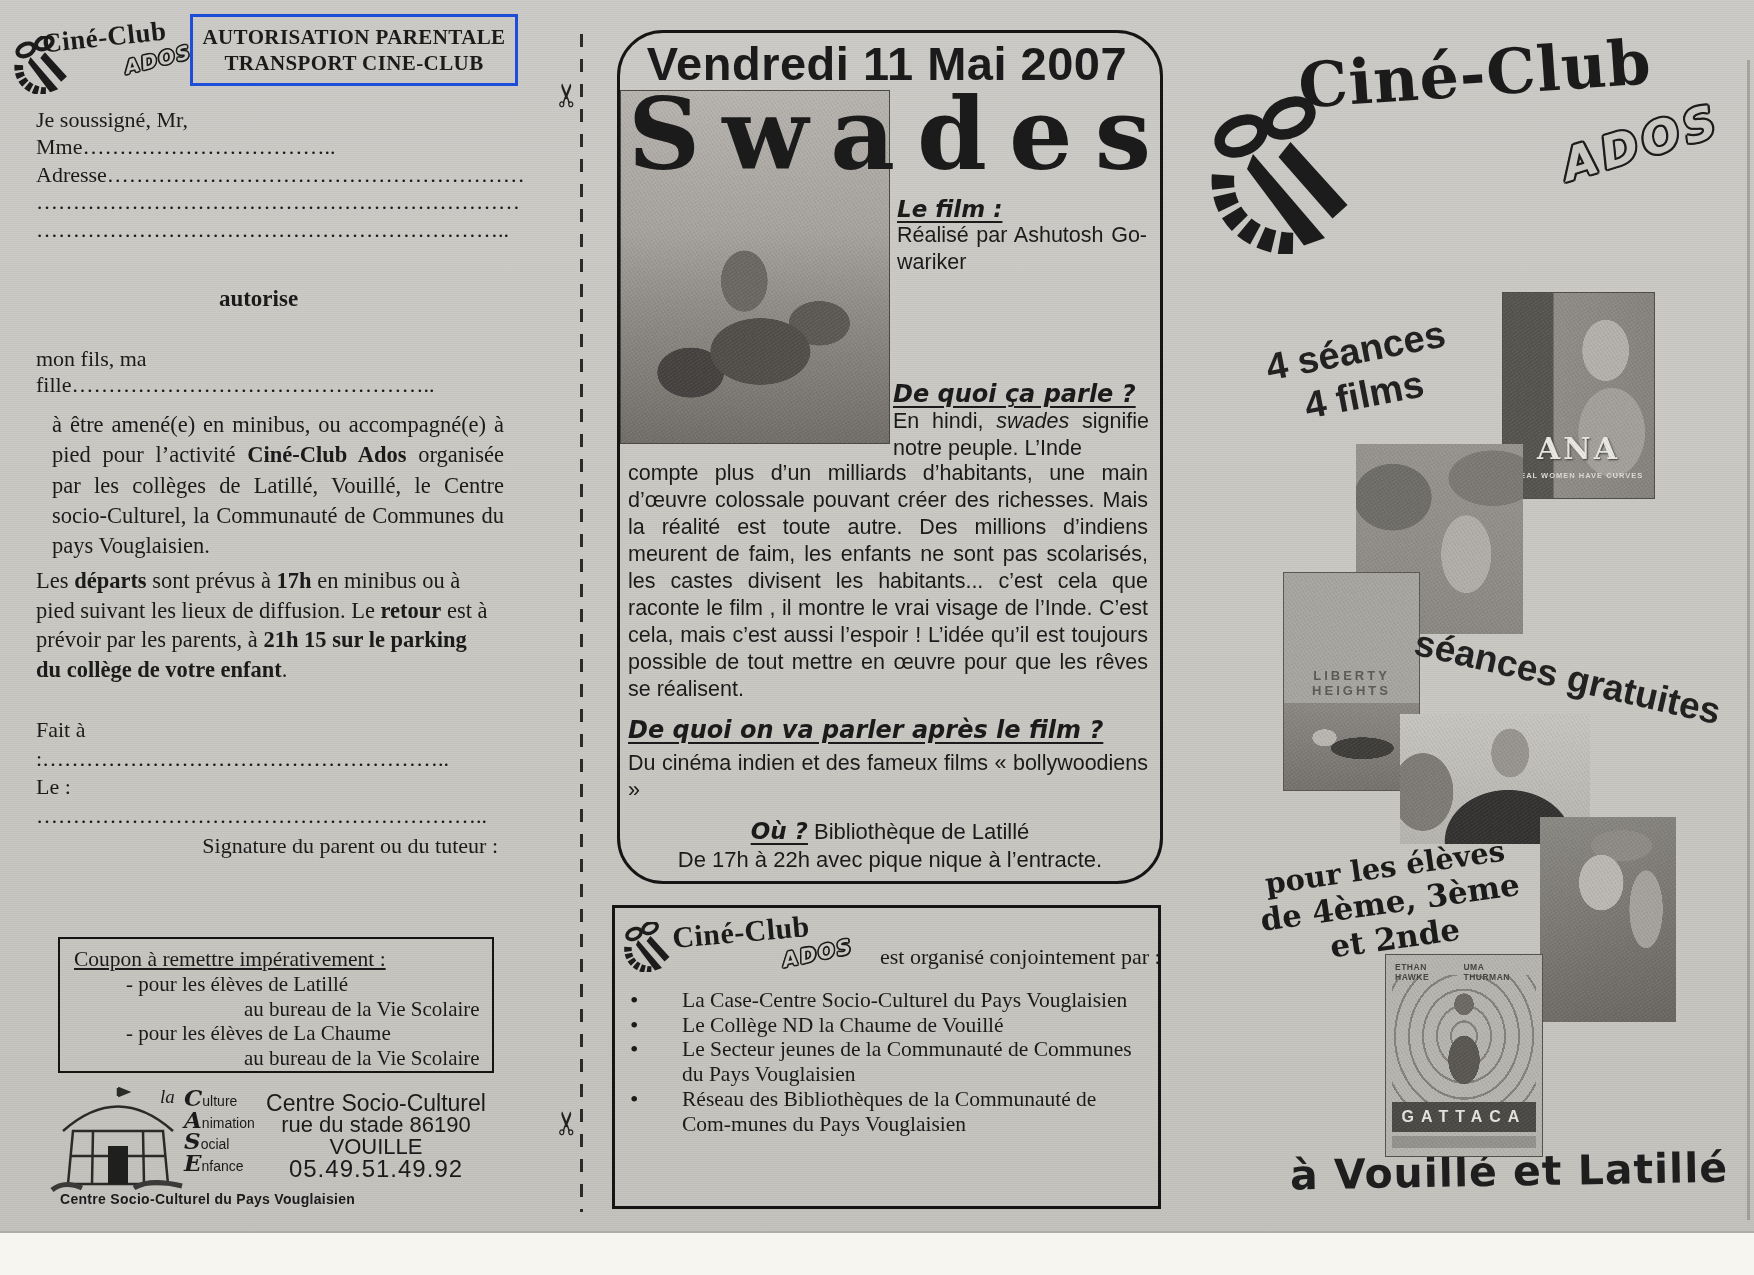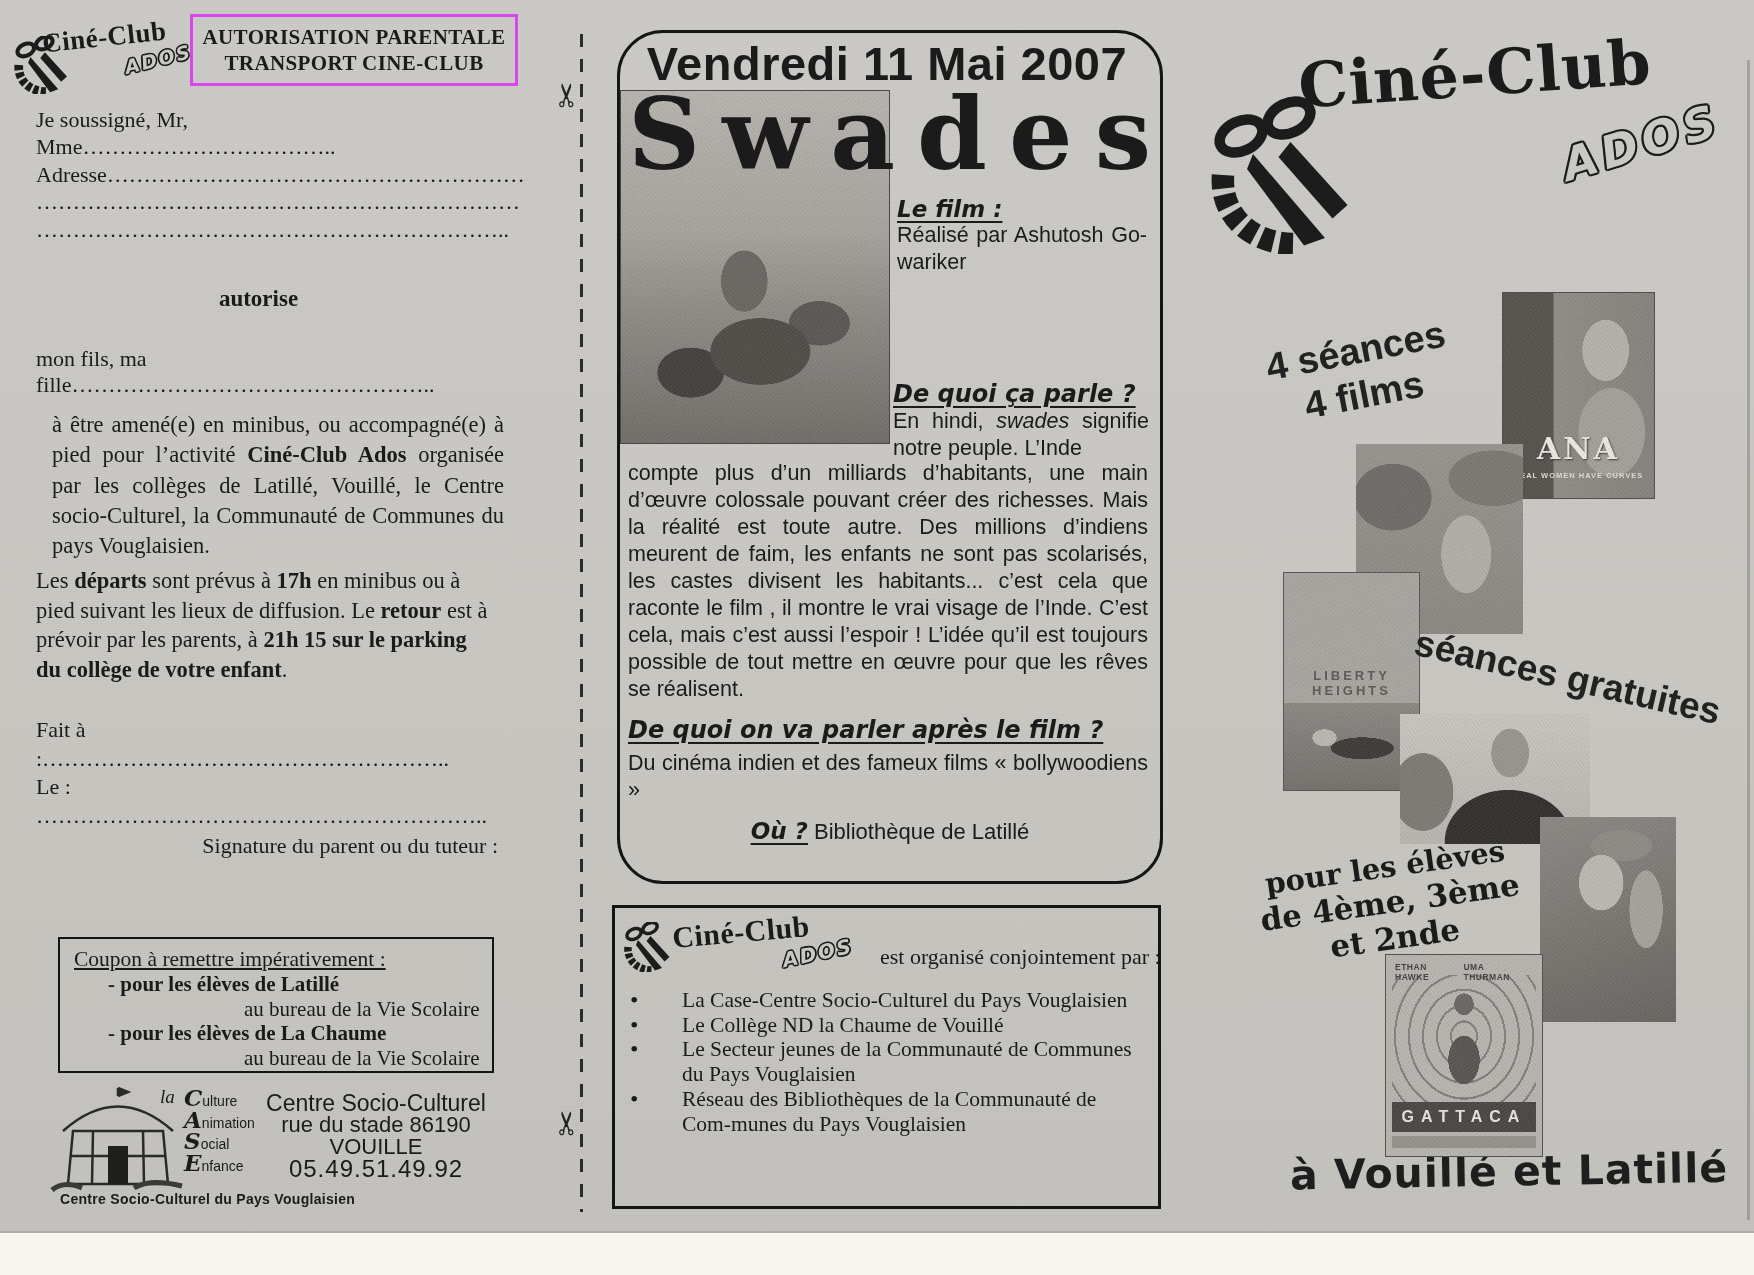--- a/index.html
+++ b/index.html
@@ -14,34 +14,34 @@
 
   .abs{position:absolute;}
   .serif{font-family:"Liberation Serif",serif;}
   .marker{font-family:"DejaVu Sans",sans-serif;font-style:italic;font-weight:bold;}
 
   
   .l-logo-title{left:42px;top:22px;font-size:27px;font-weight:bold;transform:rotate(-6deg);letter-spacing:.5px;}
   .outline-txt{font-style:italic;font-weight:bold;font-family:"DejaVu Sans",sans-serif;color:#c9c8c3;
     text-shadow:1.6px 0 #1c1c1c,-1.6px 0 #1c1c1c,0 1.6px #1c1c1c,0 -1.6px #1c1c1c,1.1px 1.1px #1c1c1c,-1.1px 1.1px #1c1c1c,1.1px -1.1px #1c1c1c,-1.1px -1.1px #1c1c1c;}
   .l-ados{left:124px;top:48px;font-size:19px;transform:rotate(-14deg);letter-spacing:2px;}
-  .headerbox{left:190px;top:14px;width:322px;height:66px;border:3px solid #d946ef;
+  .headerbox{left:190px;top:14px;width:322px;height:66px;border:3px solid #1d4ed8;
     display:flex;flex-direction:column;justify-content:center;text-align:center;
     font-weight:bold;font-size:21px;line-height:26px;letter-spacing:.4px;}
   .l-form{left:36px;top:106px;width:452px;font-size:22px;line-height:27.4px;}
   .l-autorise{left:36px;top:286px;width:445px;text-align:center;font-size:23px;font-weight:bold;}
   .l-fils{left:36px;top:346px;width:460px;font-size:22px;}
   .l-para1{left:36px;top:394px;width:452px;font-size:22.5px;line-height:30.3px;text-align:justify;}
   .l-para23{left:36px;top:566px;width:452px;font-size:22.5px;line-height:29.5px;}
   .l-fait{left:36px;top:716px;width:452px;font-size:22px;line-height:28.5px;}
   .l-signature{left:150px;top:833px;width:348px;text-align:right;font-size:22px;}
   .coupon{left:58px;top:937px;width:436px;height:136px;border:2.5px solid #141414;padding:8px 0 0 14px;box-sizing:border-box;}
   .coupon-title{font-size:21.5px;text-decoration:underline;}
   .coupon-item{font-size:21px;line-height:24.6px;}
-  .ml52{margin-left:34px;font-weight:bold;} .ml170{margin-left:170px;}
+  .ml52{margin-left:52px;} .ml170{margin-left:170px;}
   .case-la{left:160px;top:1086px;font-size:19px;font-style:italic;}
   .case-rows{left:184px;top:1089px;line-height:18.5px;}
   .case-cap{font-family:"DejaVu Serif",serif;font-weight:bold;font-style:italic;font-size:23px;}
   .case-rest{font-family:"Liberation Sans",sans-serif;font-size:14px;}
   .case-caption{left:60px;top:1191px;font-size:14px;font-weight:bold;font-family:"Liberation Sans",sans-serif;letter-spacing:.3px;}
   .l-address{left:243px;top:1092px;width:266px;text-align:center;font-family:"Liberation Sans",sans-serif;line-height:22px;}
   .l-address .a1{font-size:23px;} .l-address .a2{font-size:22px;} .l-address .a3{font-size:24px;letter-spacing:1px;}
 
   
   .cutline{left:580px;top:34px;width:3px;height:1178px;
@@ -268,20 +268,21 @@
     <span>En hindi, </span><i>swades</i><span> signifie notre peuple. L’Inde</span>
   </p>
   <p class="abs m-body m-parle-body" style="margin:0;">compte plus d’un milliards d’habitants, une main d’œuvre colossale pouvant créer des richesses. Mais la réalité est toute autre. Des millions d’indiens meurent de faim, les enfants ne sont pas scolarisés, les castes divisent les habitants... c’est cela que raconte le film , il montre le vrai visage de l’Inde. C’est cela, mais c’est aussi l’espoir ! L’idée qu’il est toujours possible de tout mettre en œuvre pour que les rêves se réalisent.</p>
 
   <div class="abs marker m-h m-apres-h">De quoi on va parler après le film ?</div>
   <p class="abs m-body m-apres-body" style="margin:0;">Du cinéma indien et des fameux films « bollywoodiens »</p>
 
   <div class="abs m-ou1">
     <span class="marker m-h">Où ?</span><span> Bibliothèque de Latillé</span>
   </div>
+  <div class="abs m-ou2">De 17h à 22h avec pique nique à l’entracte.</div>
 
   <div class="abs m-box2"></div>
   <div class="abs" style="left:622px;top:922px;width:52px;height:50px;">
     <svg width="52" height="50" viewBox="0 0 100 100">
       <ellipse class="ink" cx="22" cy="24" rx="15" ry="10" transform="rotate(-25 22 24)" fill="none" stroke-width="7"></ellipse>
       <ellipse class="ink" cx="54" cy="12" rx="15" ry="10" transform="rotate(-25 54 12)" fill="none" stroke-width="7"></ellipse>
       <path class="ink" d="M10,50 C8,78 30,96 58,96" fill="none" stroke-width="15" stroke-dasharray="9 4"></path>
       <path d="M30,36 L78,92 L64,97 L26,46 Z" fill="#1c1c1c"></path>
       <path d="M55,28 L93,70 L83,79 L47,38 Z" fill="#1c1c1c"></path>
     </svg>

